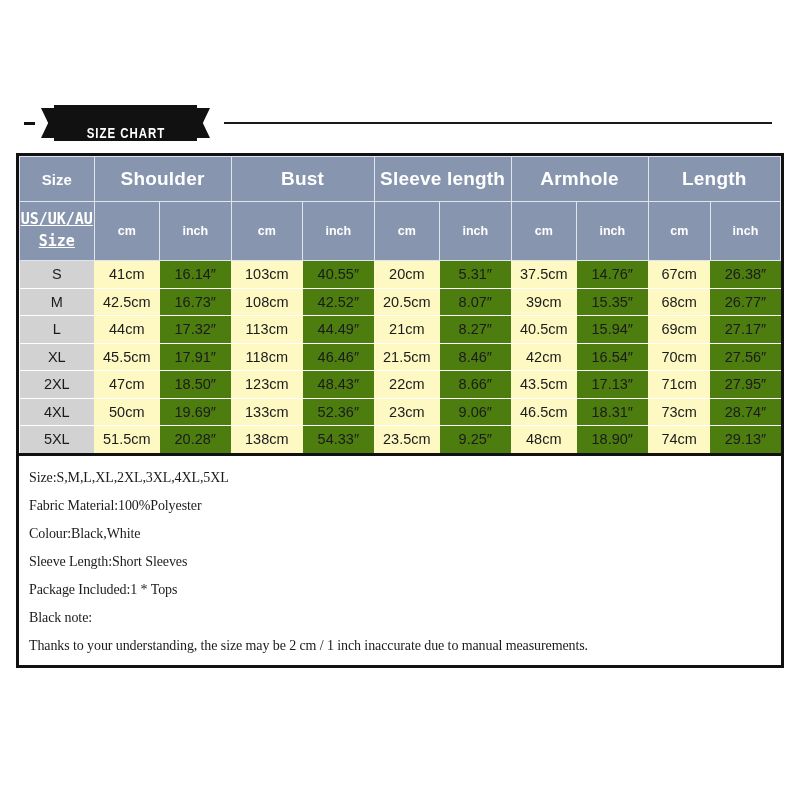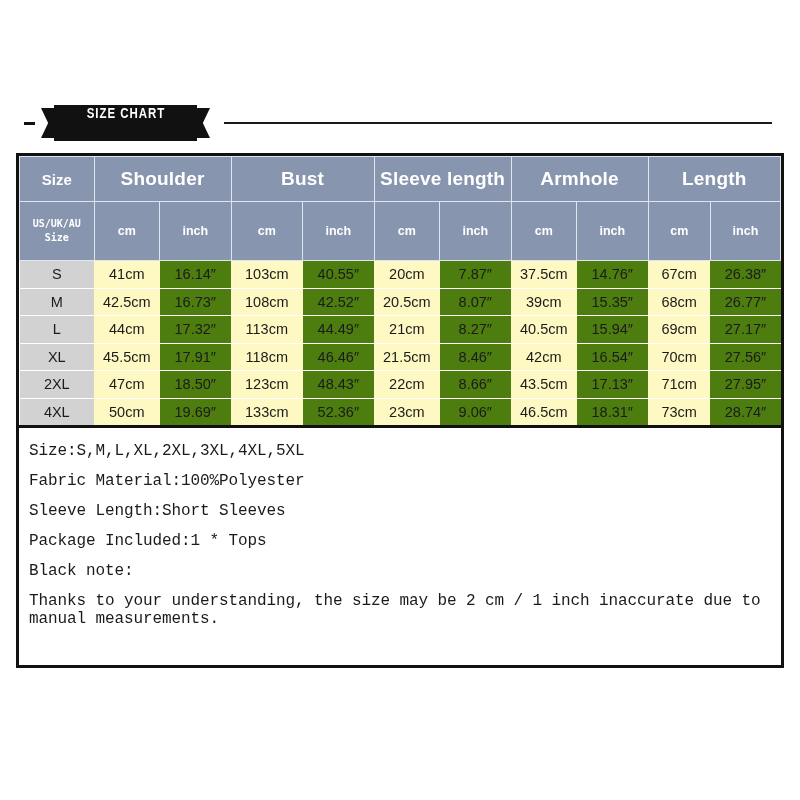--- a/index.html
+++ b/index.html
@@ -38,21 +38,21 @@
     margin-left: 6px;
     background: #111111;
     clip-path: polygon(0 0, 100% 0, 100% 100%, 0 100%, 55% 50%);
   }
   .banner-box {
     flex: 0 0 auto;
     width: 143px;
     height: 36px;
     background: #111111;
     display: flex;
-    align-items: flex-start;
+    align-items: flex-end;
     justify-content: center;
   }
   .banner-title {
     color: #ffffff;
     font-family: "Liberation Sans", sans-serif;
     font-size: 14px;
     font-weight: 700;
     letter-spacing: 1.2px;
     transform: scaleX(0.82);
   }
@@ -104,24 +104,25 @@
     border: 1px solid #dfe4ee;
   }
   th.grp {
     height: 44px;
     font-size: 19px;
     font-weight: 700;
     letter-spacing: 0.2px;
   }
   th.sizehead {
     font-family: "DejaVu Sans Mono", monospace;
-    font-size: 10px;
+    font-size: 15px;
     font-weight: 700;
     line-height: 1.45;
     height: 58px;
+    text-decoration: underline;
   }
   th.unit {
     height: 58px;
     font-family: Liberation Sans, sans-serif;
     font-size: 12.5px;
     font-weight: 700;
   }
   th.sizetop {
     height: 44px;
     font-size: 15px;
@@ -149,23 +150,23 @@
     border-bottom: none;
   }
 
   
   .notes {
     padding: 14px 0 0 10px;
     border-top: 3px solid #111111;
   }
   .notes p {
     margin: 0 0 12px 0;
-    font-size: 16px;
+    font-size: 14px;
     color: #1b1b1b;
-    font-family: Liberation Mono, monospace;
+    font-family: Liberation Serif, serif;
     letter-spacing: -0.1px;
   }
 </style>
 </head>
 <body>
 
 <div class="banner-wrap">
   <div class="banner-dash"></div>
   <div class="banner-notch-left"></div>
   <div class="banner-box">
@@ -220,21 +221,21 @@
     </thead>
 
     <tbody>
         <tr>
           <td class="size-col">S</td>
           <td class="cm-col">41cm</td>
           <td class="inch-col">16.14″</td>
           <td class="cm-col">103cm</td>
           <td class="inch-col">40.55″</td>
           <td class="cm-col">20cm</td>
-          <td class="inch-col">7.87″</td>
+          <td class="inch-col">5.31″</td>
           <td class="cm-col">37.5cm</td>
           <td class="inch-col">14.76″</td>
           <td class="cm-col">67cm</td>
           <td class="inch-col">26.38″</td>
         </tr>
         <tr>
           <td class="size-col">M</td>
           <td class="cm-col">42.5cm</td>
           <td class="inch-col">16.73″</td>
           <td class="cm-col">108cm</td>
@@ -291,24 +292,38 @@
           <td class="inch-col">19.69″</td>
           <td class="cm-col">133cm</td>
           <td class="inch-col">52.36″</td>
           <td class="cm-col">23cm</td>
           <td class="inch-col">9.06″</td>
           <td class="cm-col">46.5cm</td>
           <td class="inch-col">18.31″</td>
           <td class="cm-col">73cm</td>
           <td class="inch-col">28.74″</td>
         </tr>
+        <tr>
+          <td class="size-col">5XL</td>
+          <td class="cm-col">51.5cm</td>
+          <td class="inch-col">20.28″</td>
+          <td class="cm-col">138cm</td>
+          <td class="inch-col">54.33″</td>
+          <td class="cm-col">23.5cm</td>
+          <td class="inch-col">9.25″</td>
+          <td class="cm-col">48cm</td>
+          <td class="inch-col">18.90″</td>
+          <td class="cm-col">74cm</td>
+          <td class="inch-col">29.13″</td>
+        </tr>
       </tbody>
   </table>
 
   <div class="notes">
       <p>Size:S,M,L,XL,2XL,3XL,4XL,5XL</p>
       <p>Fabric Material:100%Polyester</p>
+      <p>Colour:Black,White</p>
       <p>Sleeve Length:Short Sleeves</p>
       <p>Package Included:1 * Tops</p>
       <p>Black note:</p>
       <p>Thanks to your understanding, the size may be 2 cm / 1 inch inaccurate due to manual measurements.</p>
     </div>
 </div>
 
 </body></html>

